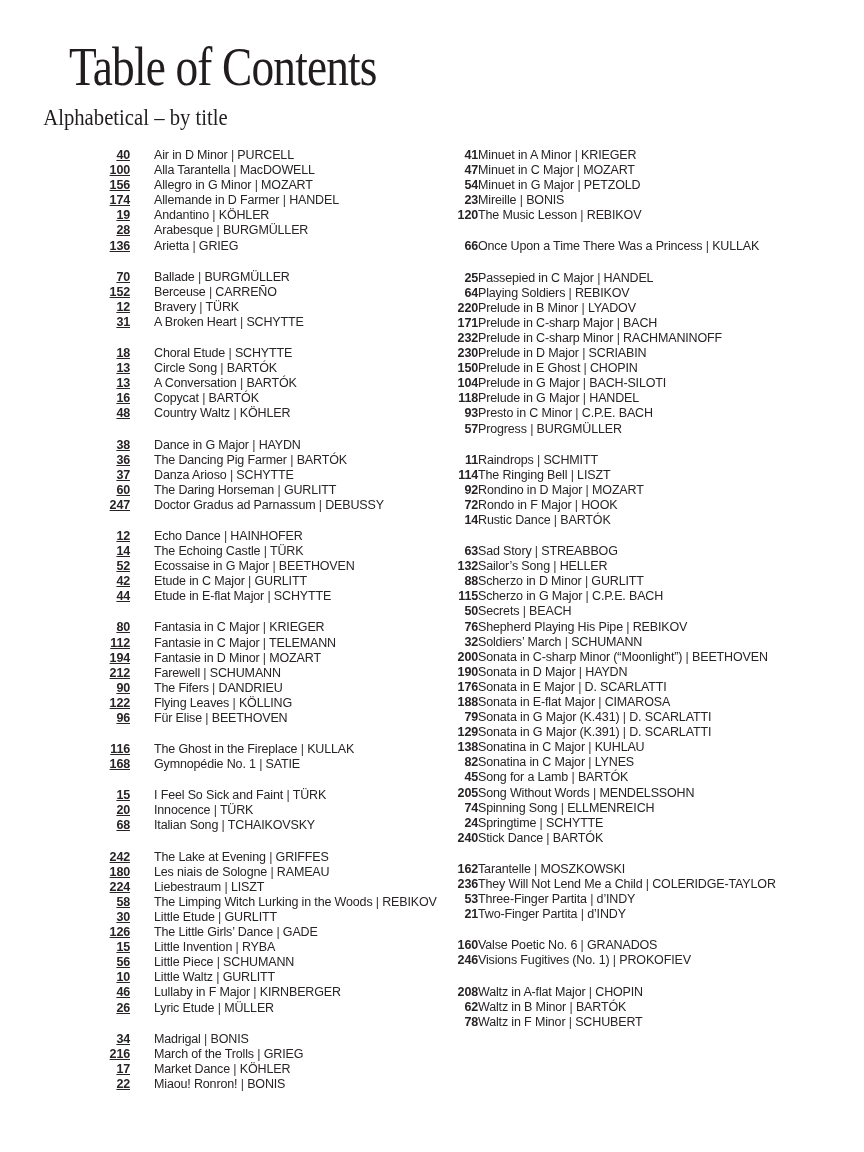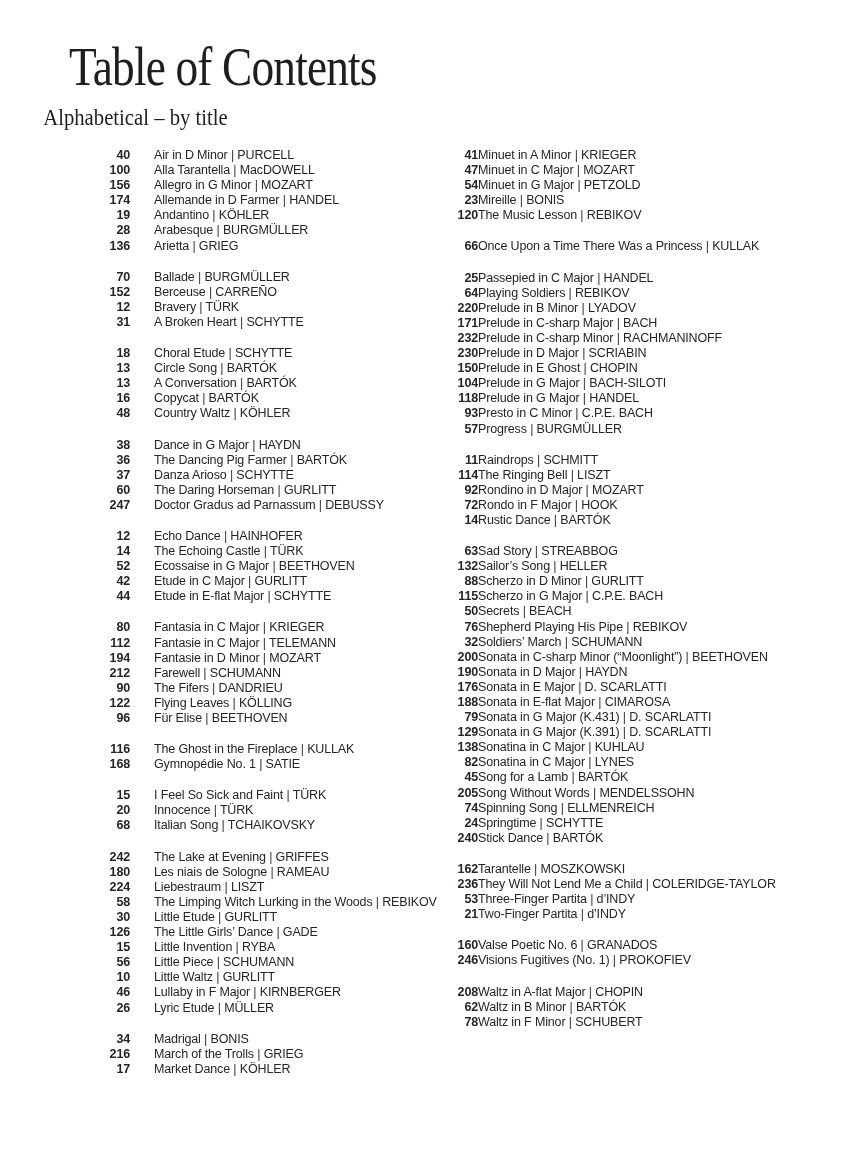--- a/index.html
+++ b/index.html
@@ -65,21 +65,21 @@
     white-space: nowrap;
     letter-spacing: -0.15px;
   }
   .num {
     display: inline-block;
     width: 60px;
     text-align: right;
     font-weight: 700;
     vertical-align: top;
   }
-  .toc-col-left  .num { margin-right: 24px; }
+  .toc-col-left  .num { margin-right: 24px; text-decoration: underline; }
   .toc-col-right .num { }
   .sep { white-space: pre; color: #3a3637; }
   .piece-title, .composer { color: #282425; }
 </style>
 </head>
 <body>
 
 <div class="page-header">
   <h1 class="page-title">Table of Contents</h1>
   <h2 class="page-subtitle">Alphabetical – by title</h2>
@@ -151,20 +151,21 @@
         <div class="toc-row"><span class="num">15</span><span class="piece-title">Little Invention</span><span class="sep"> | </span><span class="composer">RYBA</span></div>
         <div class="toc-row"><span class="num">56</span><span class="piece-title">Little Piece</span><span class="sep"> | </span><span class="composer">SCHUMANN</span></div>
         <div class="toc-row"><span class="num">10</span><span class="piece-title">Little Waltz</span><span class="sep"> | </span><span class="composer">GURLITT</span></div>
         <div class="toc-row"><span class="num">46</span><span class="piece-title">Lullaby in F Major</span><span class="sep"> | </span><span class="composer">KIRNBERGER</span></div>
         <div class="toc-row"><span class="num">26</span><span class="piece-title">Lyric Etude</span><span class="sep"> | </span><span class="composer">MÜLLER</span></div>
       </div>
       <div class="toc-group">
         <div class="toc-row"><span class="num">34</span><span class="piece-title">Madrigal</span><span class="sep"> | </span><span class="composer">BONIS</span></div>
         <div class="toc-row"><span class="num">216</span><span class="piece-title">March of the Trolls</span><span class="sep"> | </span><span class="composer">GRIEG</span></div>
         <div class="toc-row"><span class="num">17</span><span class="piece-title">Market Dance</span><span class="sep"> | </span><span class="composer">KÖHLER</span></div>
+        <div class="toc-row"><span class="num">22</span><span class="piece-title">Miaou! Ronron!</span><span class="sep"> | </span><span class="composer">BONIS</span></div>
       </div>
     </div>
   <div class="toc-col toc-col-right" id="col-right">
       <div class="toc-group">
         <div class="toc-row"><span class="num">41</span><span class="piece-title">Minuet in A Minor</span><span class="sep"> | </span><span class="composer">KRIEGER</span></div>
         <div class="toc-row"><span class="num">47</span><span class="piece-title">Minuet in C Major</span><span class="sep"> | </span><span class="composer">MOZART</span></div>
         <div class="toc-row"><span class="num">54</span><span class="piece-title">Minuet in G Major</span><span class="sep"> | </span><span class="composer">PETZOLD</span></div>
         <div class="toc-row"><span class="num">23</span><span class="piece-title">Mireille</span><span class="sep"> | </span><span class="composer">BONIS</span></div>
         <div class="toc-row"><span class="num">120</span><span class="piece-title">The Music Lesson</span><span class="sep"> | </span><span class="composer">REBIKOV</span></div>
       </div>

